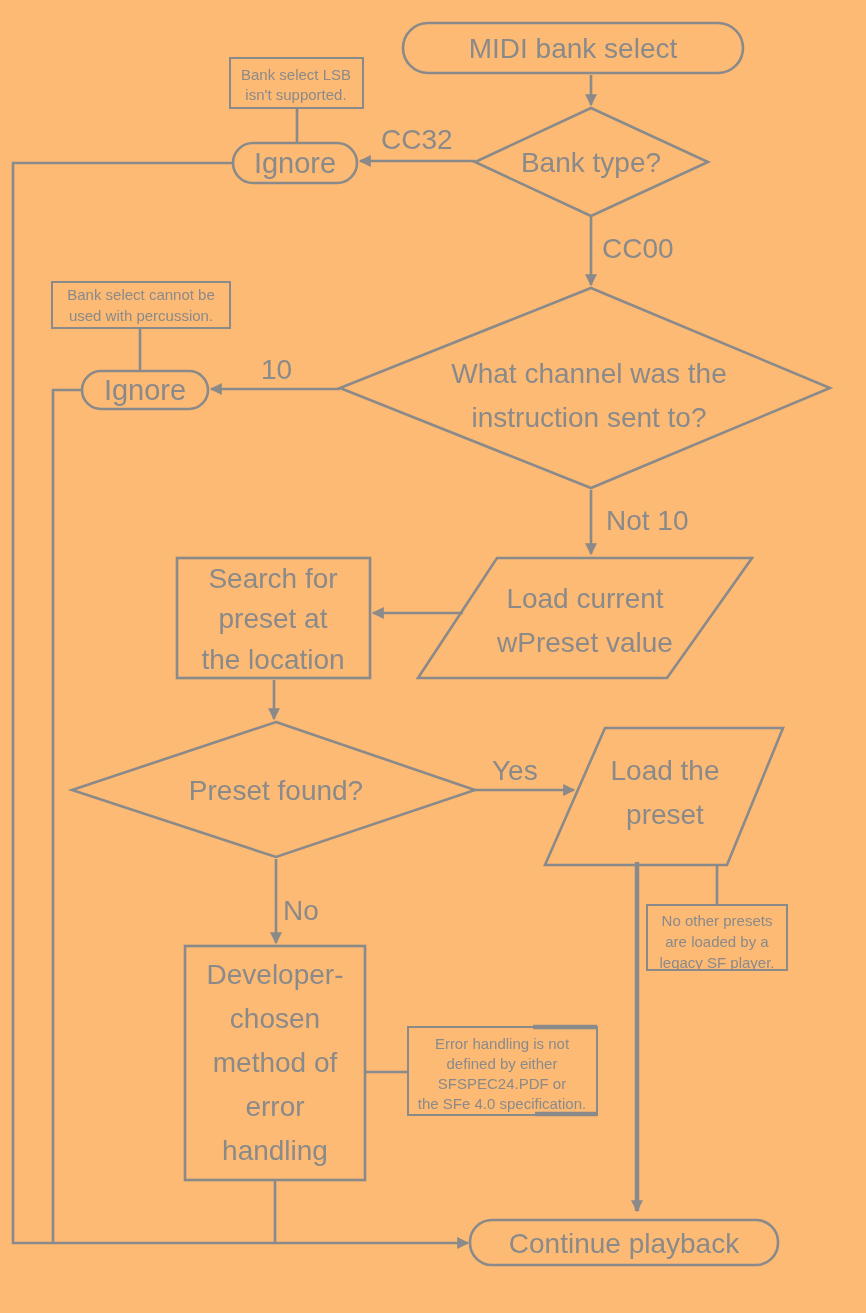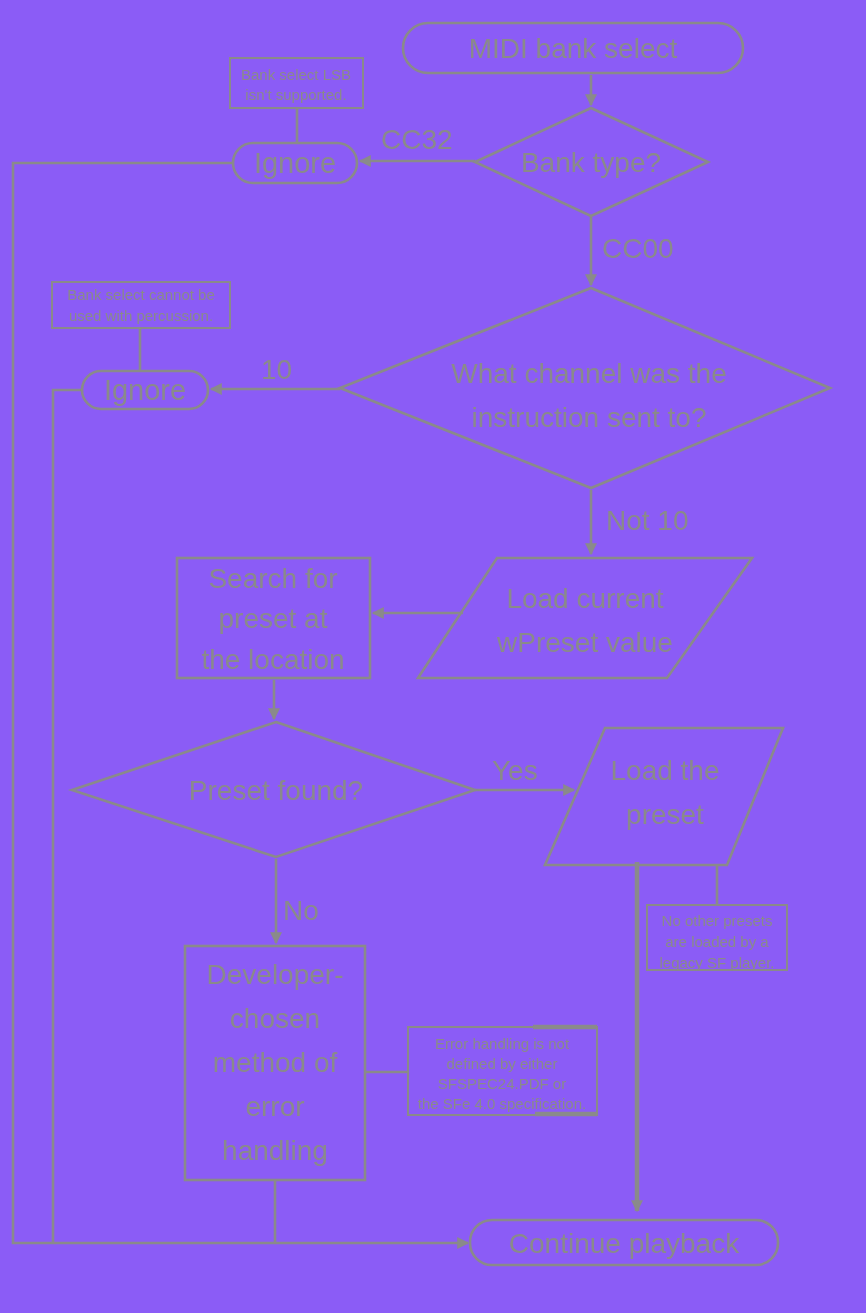--- a/index.html
+++ b/index.html
@@ -4,21 +4,21 @@
 <style>
   html, body {
     margin: 0;
     padding: 0;
     background: #000000;
   }
   .stage {
     position: relative;
     width: 866px;
     height: 1313px;
-    background: #8b5cf6;
+    background: #fdba74;
     overflow: hidden;
   }
   svg { display: block; }
   .shape {
     fill: none;
     stroke: #8a8a8a;
     stroke-width: 2.6;
   }
   .note-box {
     fill: none;

